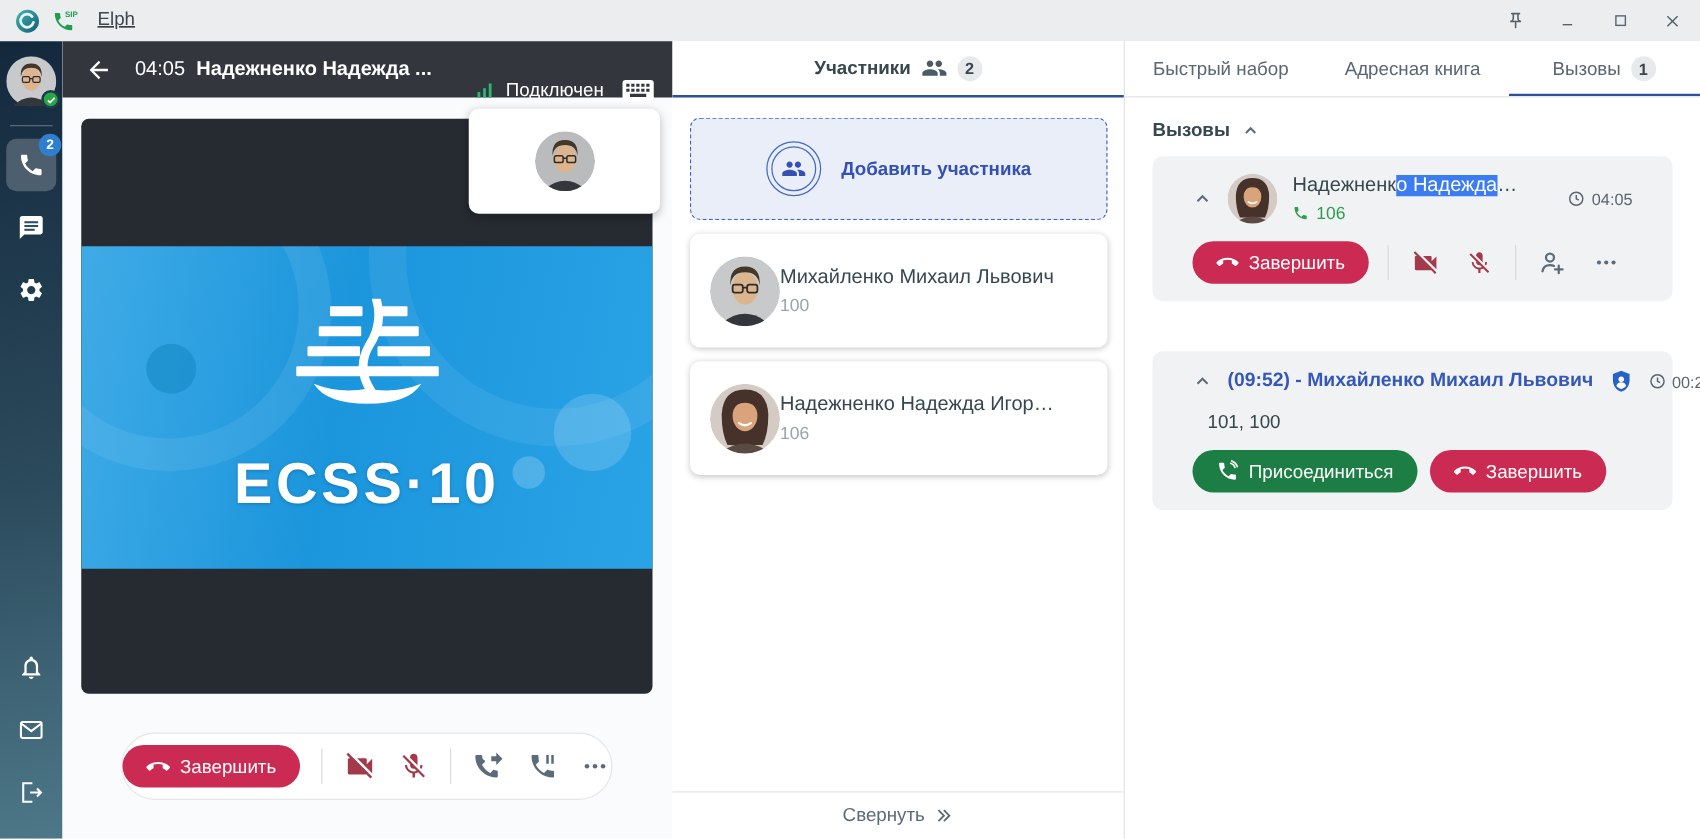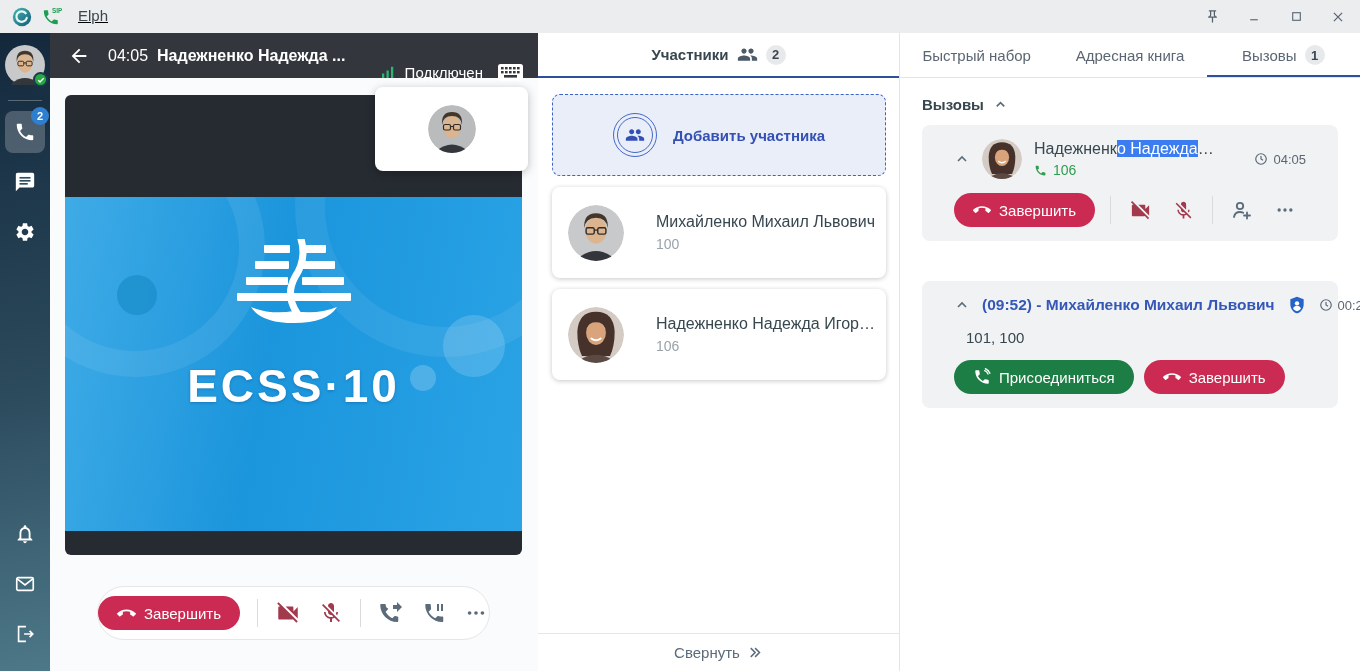--- a/index.html
+++ b/index.html
@@ -36,21 +36,21 @@
   .call-panel { position:absolute; left:50px; top:33px; width:488px; height:638px; background:#fafbfc; }
   .call-header { position:absolute; left:0; top:0; width:488px; height:45px; background:#33373d;
     display:flex; align-items:center; padding:0 14px 0 18px; color:#fff; }
   .ch-time { font-size:16px; margin-left:18px; }
   .ch-name { font-size:16px; font-weight:bold; margin-left:9px; white-space:nowrap; overflow:hidden;
     text-overflow:ellipsis; max-width:218px; }
   .ch-right { margin-left:auto; display:flex; align-items:center; gap:8px;margin-top:33px; }
   .ch-status { font-size:15px; }
   .video-area { position:absolute; left:15px; top:62px; width:457px; height:460px; background:#262a31;
     border-radius:6px; overflow:hidden; }
-  .video-blue { position:absolute; left:0; top:102px; width:457px; height:334px;
+  .video-blue { position:absolute; left:0; top:102px; width:457px; height:258px;
     background:linear-gradient(100deg,#3fabe6 0%, #1b95dc 45%, #2aa3e6 100%); overflow:hidden; }
   .deco-c { position:absolute; border-radius:50%; }
   .ecss-logo { position:absolute; left:0; top:0; width:457px; height:258px;
     display:flex; flex-direction:column; align-items:center; justify-content:center; }
   .ecss-text { color:#fff; font-size:46px; font-weight:bold; letter-spacing:3px; margin-top:2px;
     text-shadow:0 1px 3px rgba(0,60,110,.35); }
   .self-view { position:absolute; left:325px; top:54px; width:153px; height:84px; background:#fff;
     border-radius:8px; box-shadow:0 2px 8px rgba(0,0,0,.25); display:flex; align-items:center; justify-content:center; z-index:5; }
   .self-view .av { width:48px; height:48px; border-radius:50%; overflow:hidden; }
   .controls-bar { position:absolute; left:47px; top:553px; width:393px; height:54px; background:#fff;
@@ -74,21 +74,21 @@
     font-size:13px; font-weight:bold; display:flex; align-items:center; justify-content:center; padding:0 5px; }
   .p-body { padding:16px 14px 0; }
   .add-btn { width:334px; height:82px; border:1px dashed #3c64c8; border-radius:8px; background:#e9eef9;
     display:flex; align-items:center; justify-content:center; gap:16px; cursor:pointer; }
   .add-circle { width:44px; height:44px; border-radius:50%; border:1px solid #4468c4;
     display:flex; align-items:center; justify-content:center; color:#3450b4; }
   .add-circle .inner { width:36px; height:36px; border-radius:50%; border:1px solid #4468c4;
     display:flex; align-items:center; justify-content:center; }
   .add-label { font-size:15px; font-weight:bold; color:#3450b4; }
   .pcard { width:334px; height:91px; background:#fff; border-radius:8px; margin-top:11px;
-    box-shadow:0 1px 5px rgba(0,0,0,.22); display:flex; align-items:center; padding:0 16px; gap:32px; }
+    box-shadow:0 1px 5px rgba(0,0,0,.22); display:flex; align-items:center; padding:0 16px; gap:0; }
   .pcard .av { width:56px; height:56px; border-radius:50%; overflow:hidden; flex:none; }
   .pc-name { font-size:16px; color:#37474f; white-space:nowrap; overflow:hidden; text-overflow:ellipsis; max-width:236px; }
   .pc-num { font-size:14px; color:#9aa2aa; margin-top:5px; }
   .p-footer { position:absolute; left:0; bottom:0; width:361px; height:38px; border-top:1px solid #e4e6e8;
     display:flex; align-items:center; justify-content:center; gap:6px; color:#5b6b7a; cursor:pointer; }
   .p-footer span { font-size:15px; }
 
   
   .right-panel { position:absolute; left:900px; top:33px; width:460px; height:638px; background:#fff; }
   .tabs { height:45px; display:flex; border-bottom:1px solid #e2e4e6; }

